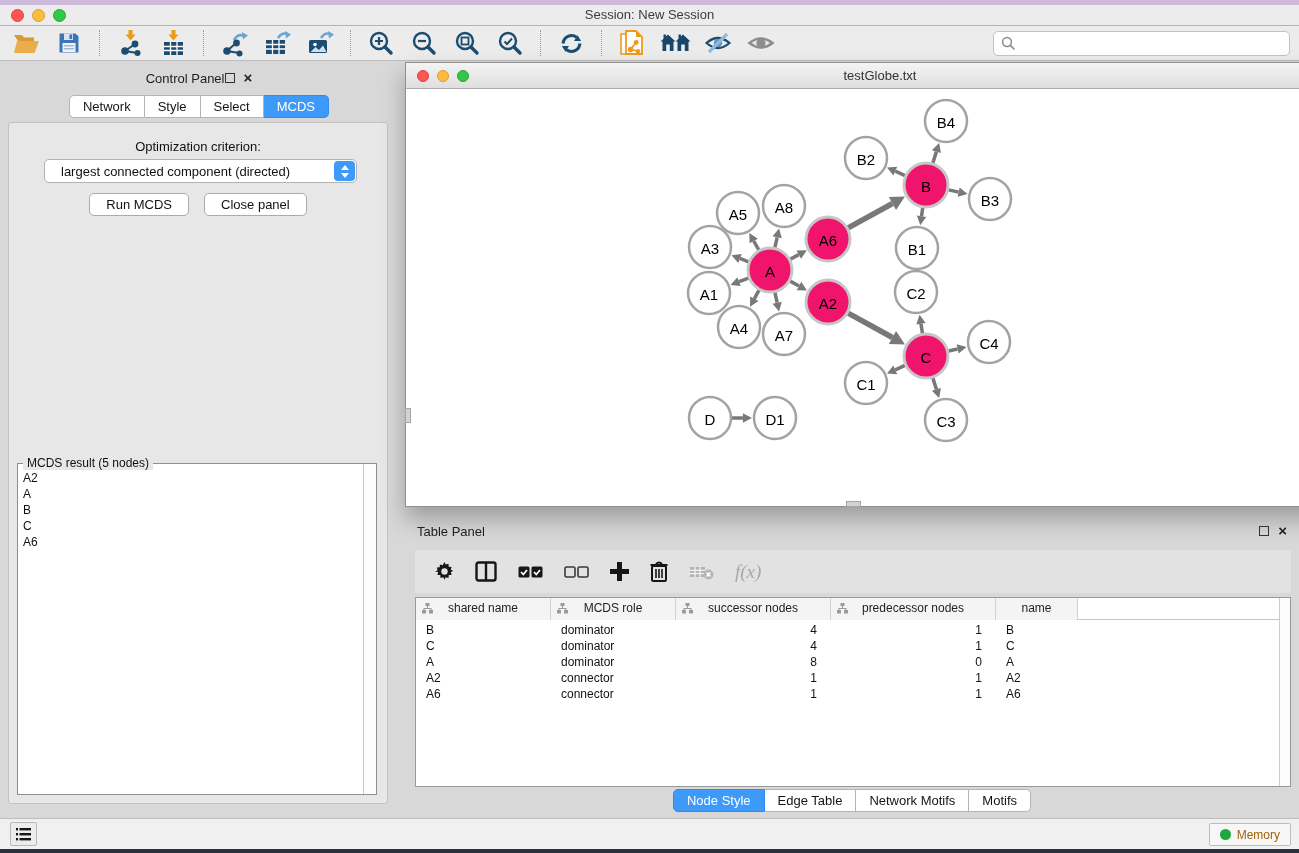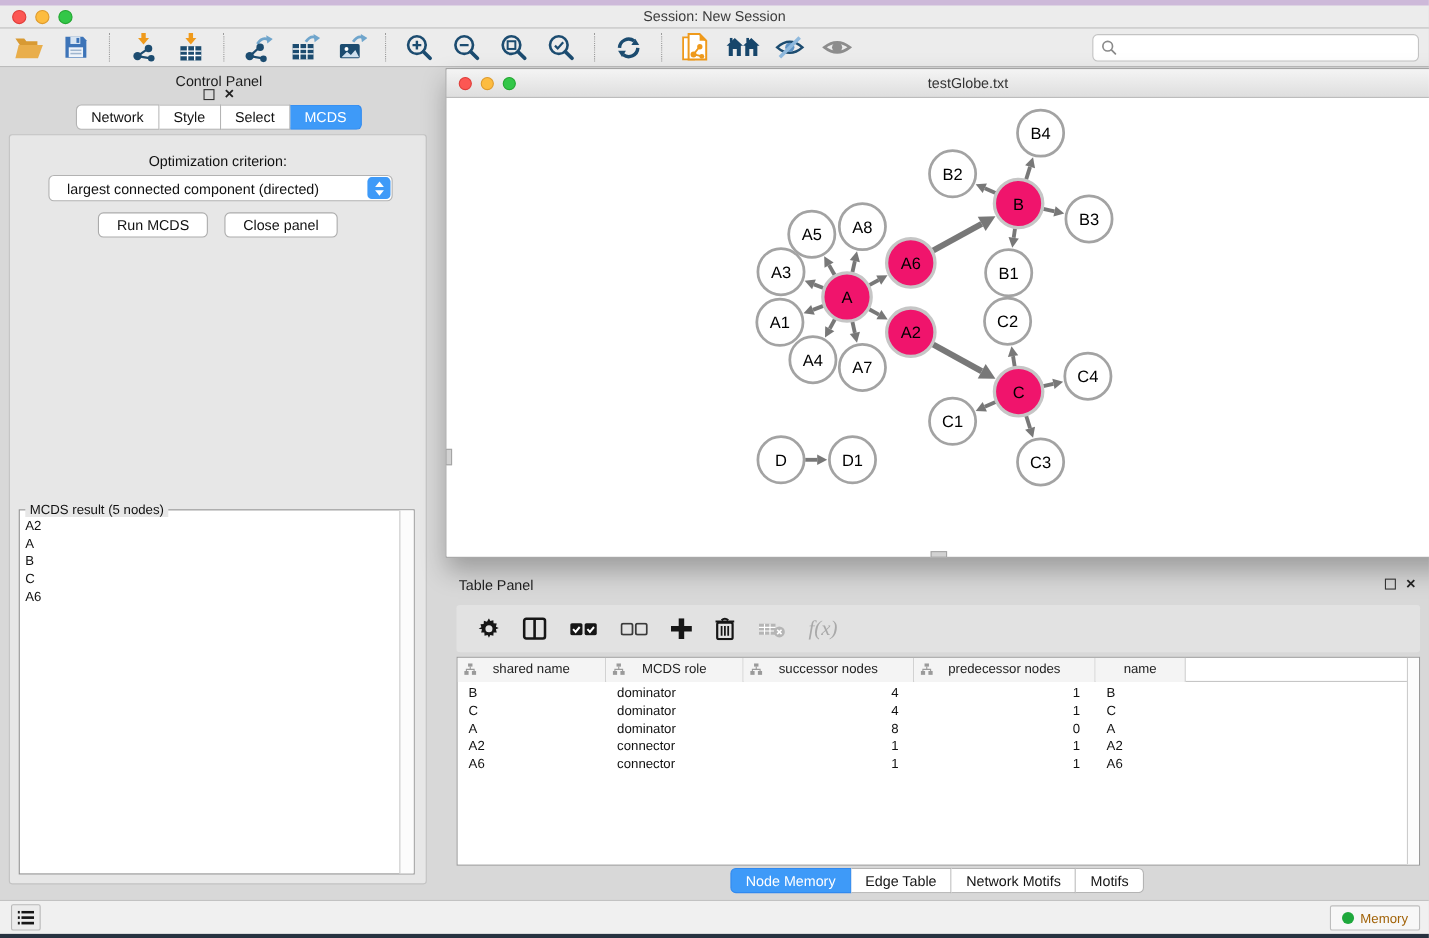--- a/index.html
+++ b/index.html
@@ -44,21 +44,21 @@
   .seg { display:flex; }
   .seg .tab {
     background:#fff; border:1px solid #b4b4b4; border-left:none;
     padding:3px 13px; font-size:13px; color:#141414; white-space:nowrap;
   }
   .seg .tab:first-child { border-left:1px solid #b4b4b4; border-radius:5px 0 0 5px; }
   .seg .tab:last-child { border-radius:0 5px 5px 0; }
   .seg .tab.active { background:#3e9af8; border-color:#3089ef; color:#fff; }
   
   #control-panel { position:absolute; left:4px; top:66px; width:390px; height:744px; }
-  #cp-header { position:absolute; left:0; top:0; right:0; height:24px; display:flex; justify-content:center; align-items:center; padding:0 10px;flex-direction:column; }
+  #cp-header { position:absolute; left:0; top:0; right:0; height:24px; display:flex; justify-content:center; align-items:center; padding:0 10px; }
   #cp-tabs { position:absolute; top:29px; left:0; right:0; display:flex; justify-content:center; }
   #cp-content {
     position:absolute; left:4px; right:6px; top:56px; bottom:6px;
     background:#e7e7e7; border:1px solid #c2c2c2; border-radius:3px;
   }
   #opt-label { position:absolute; top:16px; left:0; right:0; text-align:center; font-size:13px; color:#111; }
   #criterion-select {
     position:absolute; top:36px; left:35px; width:313px; height:24px;
     background:#fff; border:1px solid #b2b2b2; border-radius:5px;
     display:flex; align-items:center; padding-left:16px; font-size:13px; color:#111;
@@ -558,21 +558,21 @@
     <div id="tbody">
         <div class="tr"><div class="td left" style="width: 135px;">B</div><div class="td left" style="width: 125px;">dominator</div><div class="td right" style="width: 155px;">4</div><div class="td right" style="width: 165px;">1</div><div class="td left" style="width: 82px;">B</div></div>
         <div class="tr"><div class="td left" style="width: 135px;">C</div><div class="td left" style="width: 125px;">dominator</div><div class="td right" style="width: 155px;">4</div><div class="td right" style="width: 165px;">1</div><div class="td left" style="width: 82px;">C</div></div>
         <div class="tr"><div class="td left" style="width: 135px;">A</div><div class="td left" style="width: 125px;">dominator</div><div class="td right" style="width: 155px;">8</div><div class="td right" style="width: 165px;">0</div><div class="td left" style="width: 82px;">A</div></div>
         <div class="tr"><div class="td left" style="width: 135px;">A2</div><div class="td left" style="width: 125px;">connector</div><div class="td right" style="width: 155px;">1</div><div class="td right" style="width: 165px;">1</div><div class="td left" style="width: 82px;">A2</div></div>
         <div class="tr"><div class="td left" style="width: 135px;">A6</div><div class="td left" style="width: 125px;">connector</div><div class="td right" style="width: 155px;">1</div><div class="td right" style="width: 165px;">1</div><div class="td left" style="width: 82px;">A6</div></div>
       </div>
     <div id="table-scroll"></div>
   </div>
   <div id="table-tabs" class="seg">
-      <span class="tab active">Node Memory</span>
+      <span class="tab active">Node Style</span>
       <span class="tab">Edge Table</span>
       <span class="tab">Network Motifs</span>
       <span class="tab">Motifs</span>
     </div>
 </div>
 
 <div id="status-bar">
   <div id="list-btn">
     <svg width="15" height="13" viewBox="0 0 15 13">
         <g fill="#161616">

